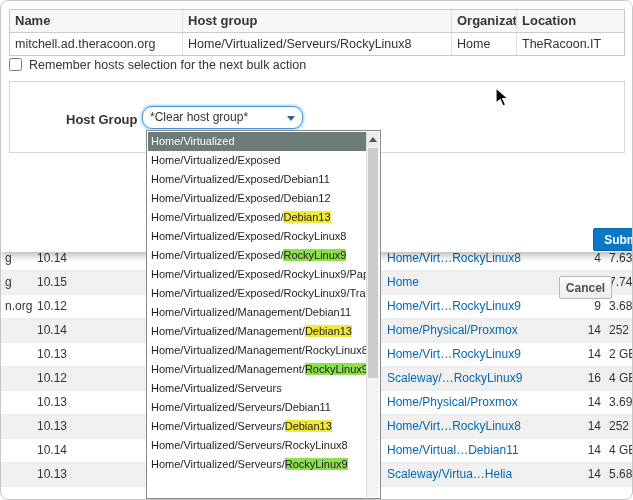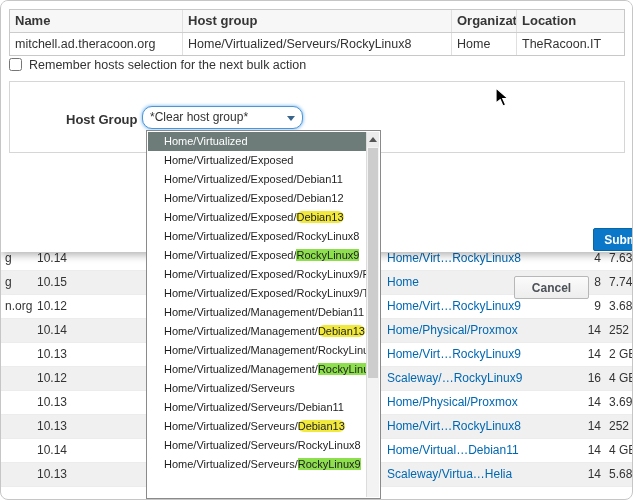--- a/index.html
+++ b/index.html
@@ -30,29 +30,29 @@
   .remember{position:absolute;left:8px;top:56px;height:16px;}
   .remember input{position:absolute;left:0;top:1px;width:13px;height:13px;margin:0;}
   .remember label{position:absolute;left:20px;top:1px;font-size:12.5px;color:#333;white-space:nowrap;}
 
   .panel{position:absolute;left:8px;top:80px;width:616px;height:72px;border:1px solid #d6d6d6;background:#fff;}
   .hg-label{position:absolute;left:56px;top:30px;font-size:13px;font-weight:bold;color:#333;}
   .hg-select{position:absolute;left:132px;top:24px;width:161px;height:23px;border:1px solid var(--focus-border,#4f94d4);border-radius:10px;box-shadow:0 0 3px 1px rgba(82,168,236,.55);background:#fff;font-size:12px;color:#333;line-height:21px;padding-left:7px;cursor:pointer;}
   .caret{position:absolute;right:7px;top:9px;width:0;height:0;border-left:4px solid transparent;border-right:4px solid transparent;border-top:5px solid #39648c;}
 
   .btn{position:absolute;top:227px;height:23px;border-radius:2px;font-size:12px;font-weight:600;cursor:pointer;padding:0;}
-  .btn-cancel{left:513px;width:75px;background:linear-gradient(#fbfbfb,#ededed);border:1px solid #b7b7b7;color:#4d5258;margin-top:48px;}
+  .btn-cancel{left:558px;width:53px;background:linear-gradient(#fbfbfb,#ededed);border:1px solid #b7b7b7;color:#4d5258;margin-top:48px;}
   .btn-submit{left:592px;width:63px;background:var(--primary-button,#0a77c9);border:1px solid #0667a3;color:#fff;}
 
   
   .dropdown{position:absolute;left:145px;top:129px;width:235px;bottom:0;z-index:5;background:#fff;border:1px solid #8a8a8a;}
   .dd-options{position:absolute;left:1px;top:1px;right:14px;bottom:1px;overflow:hidden;}
-  .opt{height:19px;line-height:19px;font-size:11px;color:#1e1e1e;padding-left:16px;white-space:nowrap;overflow:hidden;cursor:pointer;}
+  .opt{height:19px;line-height:19px;font-size:11px;color:#1e1e1e;padding-left:3px;white-space:nowrap;overflow:hidden;cursor:pointer;}
   .opt.hover{background:var(--hover-option-bg,#6d7b79);color:#fff;}
-  .hl-yellow{background:var(--highlight-yellow,#f2e93d);border-radius:6px;}
+  .hl-yellow{background:var(--highlight-yellow,#f2e93d);}
   .hl-green{background:var(--highlight-green,#8ddf4d);}
   .dd-scrollbar{position:absolute;top:1px;right:1px;bottom:1px;width:13px;background:#f3f3f3;border-left:1px solid #dcdcdc;}
   .sb-up{position:absolute;top:0;left:0;right:0;height:15px;background:#ececec;cursor:pointer;}
   .sb-arrow{position:absolute;left:2px;top:5px;width:0;height:0;border-left:4px solid transparent;border-right:4px solid transparent;border-bottom:5px solid #555;}
   .sb-thumb{position:absolute;left:1px;right:1px;top:16px;height:230px;background:#cdcdcd;cursor:pointer;}
 
   .cursor{position:absolute;left:494px;top:86px;z-index:10;pointer-events:none;}
 </style>
 </head>
 <body>

